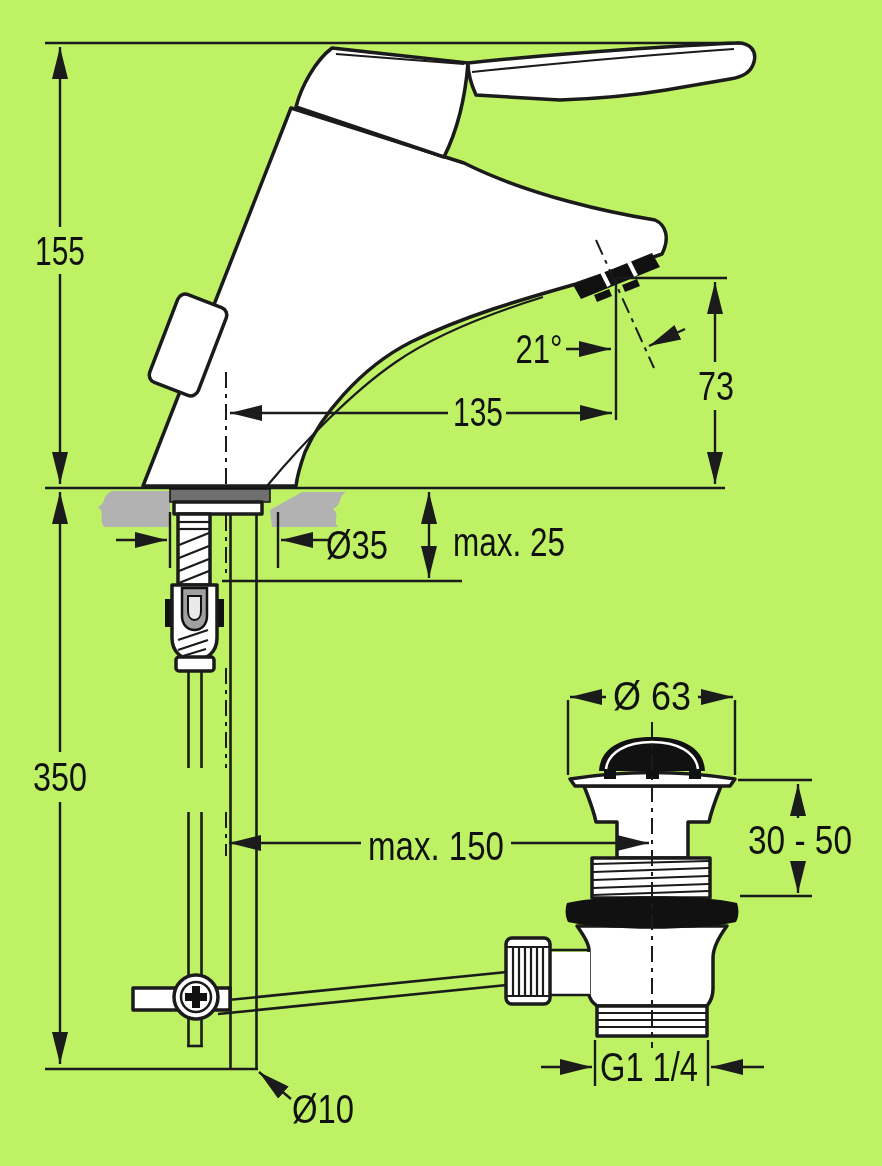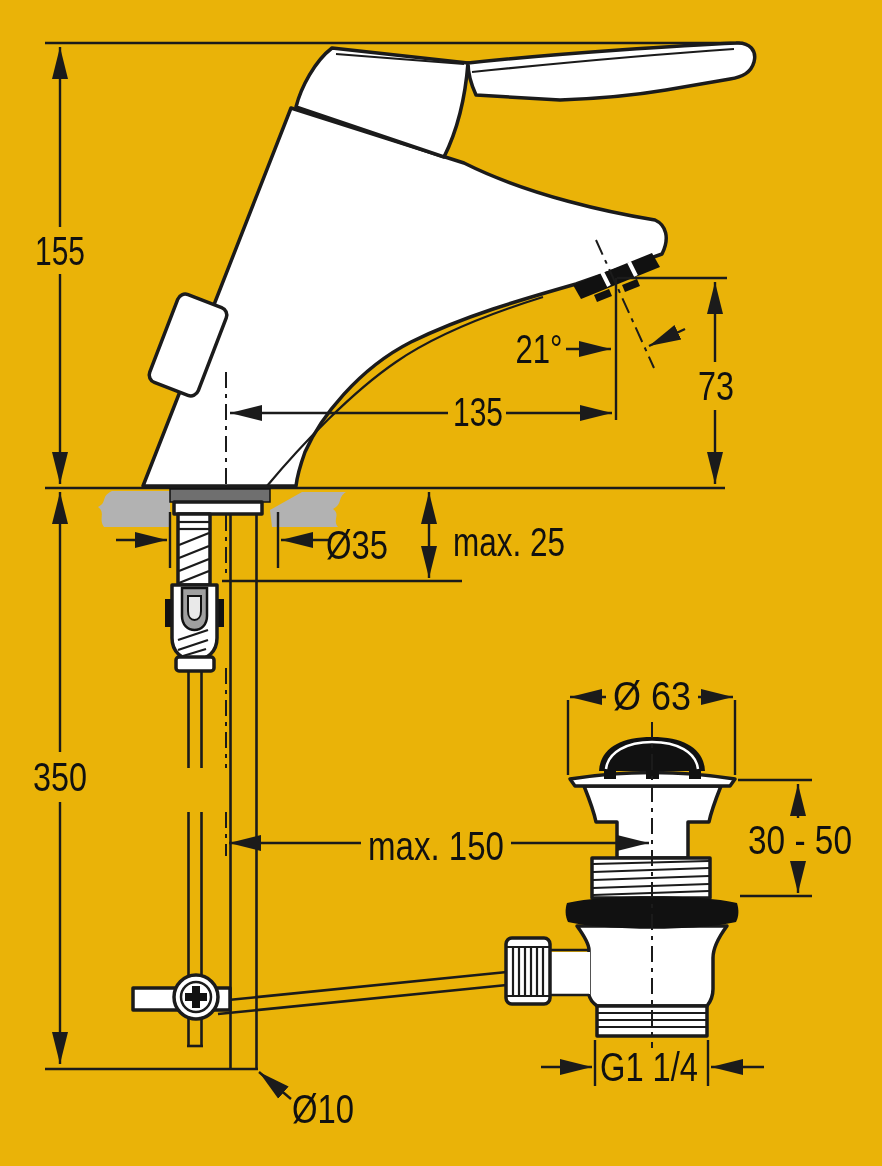--- a/index.html
+++ b/index.html
@@ -1,16 +1,16 @@
 <!DOCTYPE html>
 <html><head>
 <meta charset="utf-8">
 <style>
   html,body{margin:0;padding:0;background:#fff;}
-  .page{position:relative;width:882px;height:1166px;background:#eab308;overflow:hidden;}
+  .page{position:relative;width:882px;height:1166px;background:#bef264;overflow:hidden;}
   svg{display:block;}
   .outline{fill:#ffffff;stroke:#1b1b1b;stroke-width:3.5;stroke-linejoin:round;}
   .thin{fill:none;stroke:#1b1b1b;stroke-width:2.2;}
   .detail{fill:none;stroke:#1b1b1b;stroke-width:2.6;}
   .ref{fill:none;stroke:#1b1b1b;stroke-width:2.4;}
   .dim{fill:none;stroke:#1b1b1b;stroke-width:2.4;}
   .cl{fill:none;stroke:#1b1b1b;stroke-width:2;stroke-dasharray:16 6 4 6;}
   .blackfill{fill:#111;stroke:none;}
   .deckgray{fill:#b2b2b2;stroke:none;}
   .lbl{font-family:"Liberation Sans",sans-serif;font-size:40px;fill:#111;}

